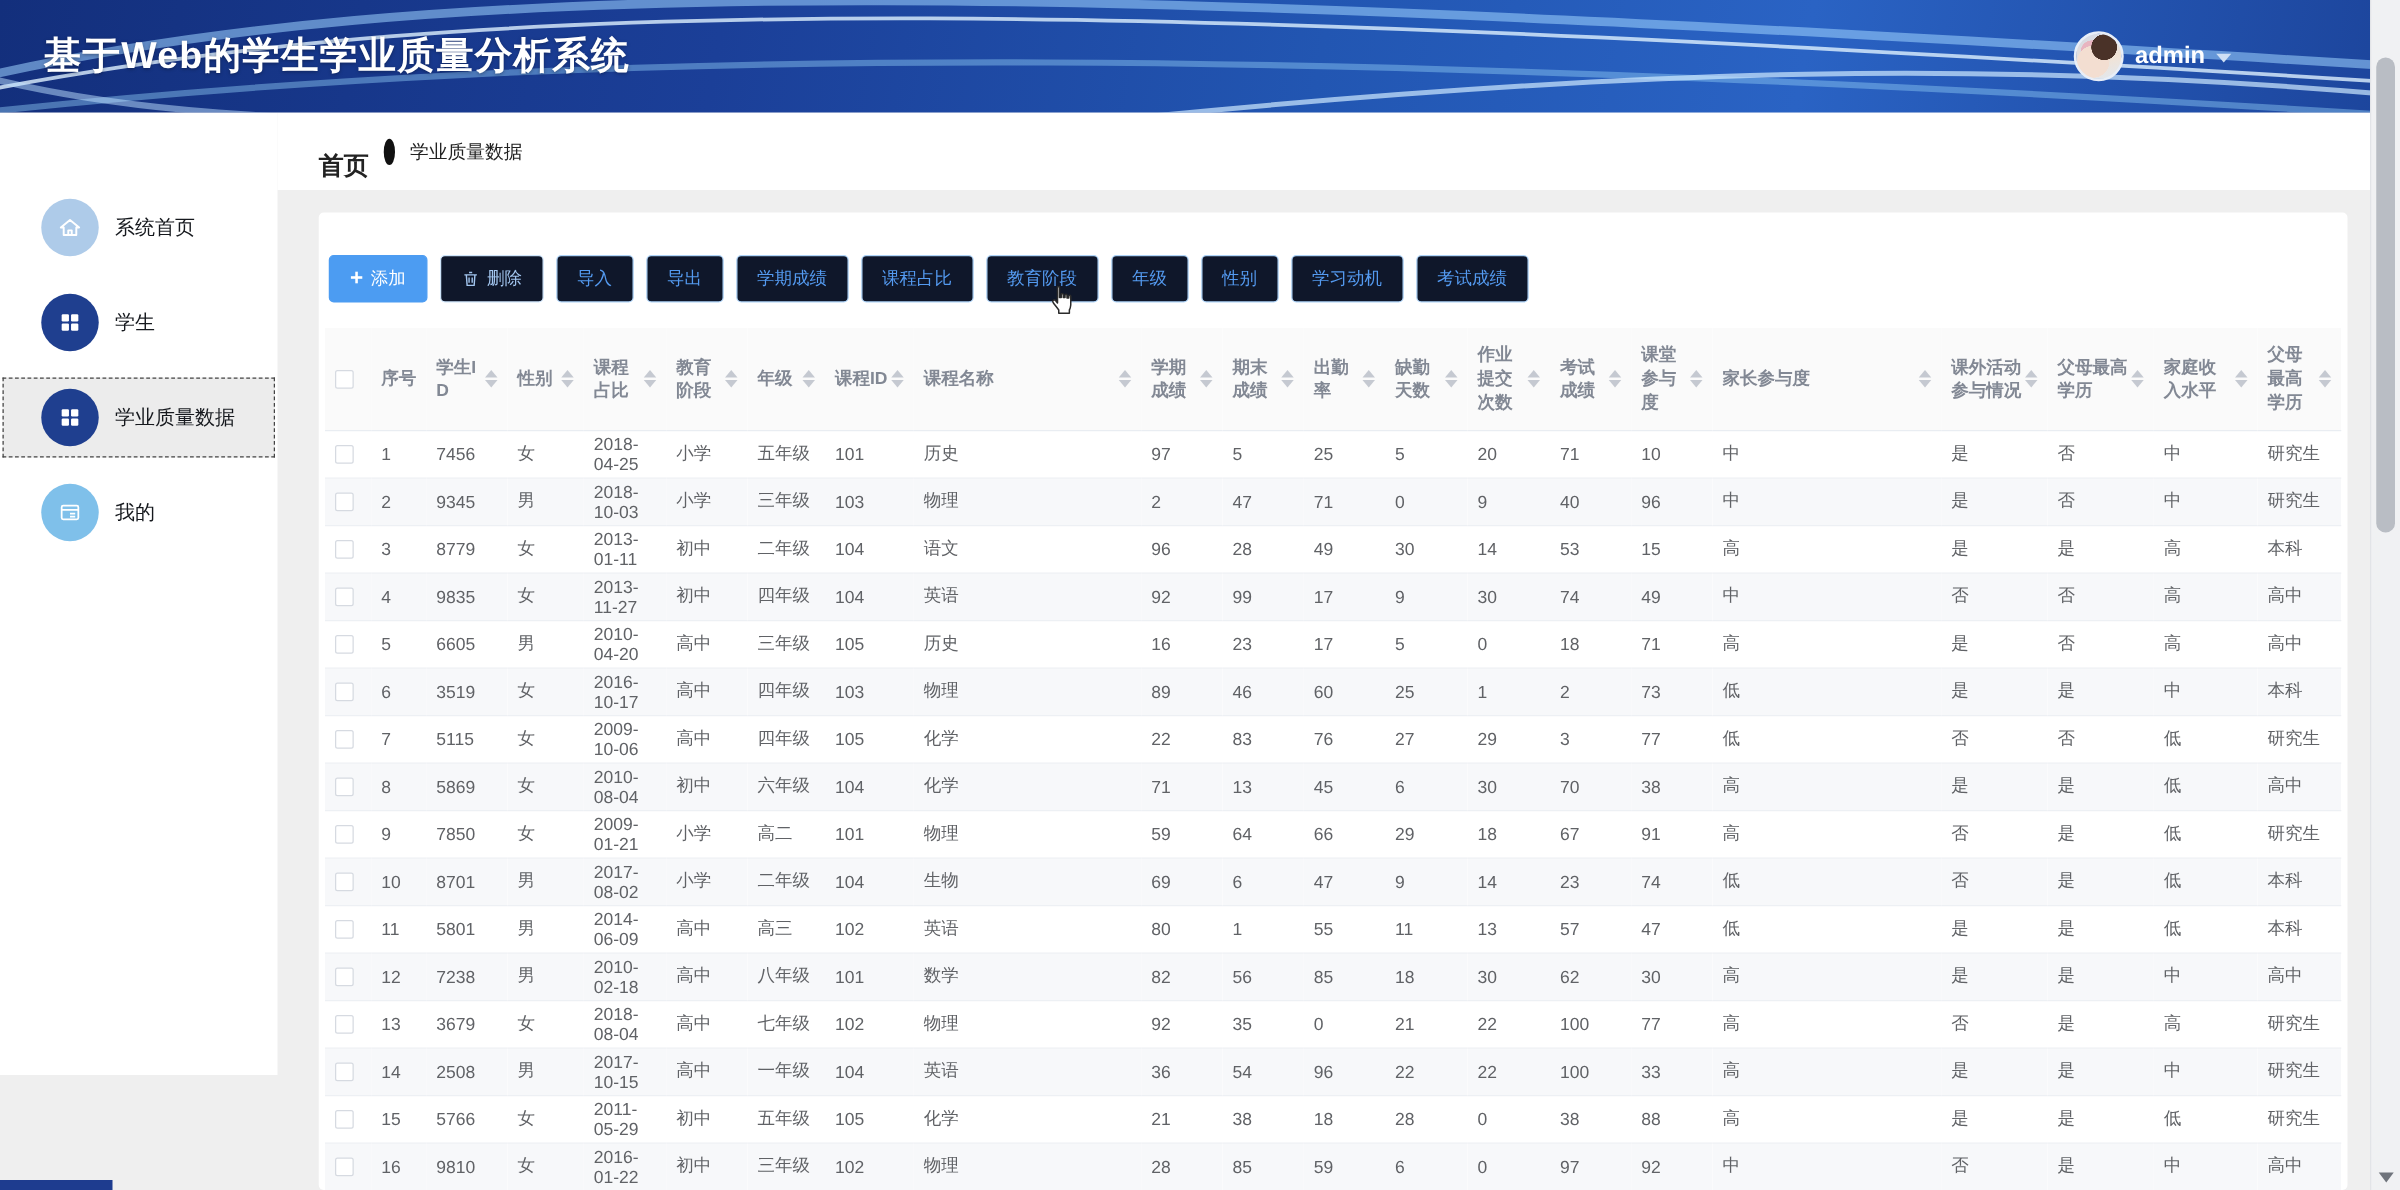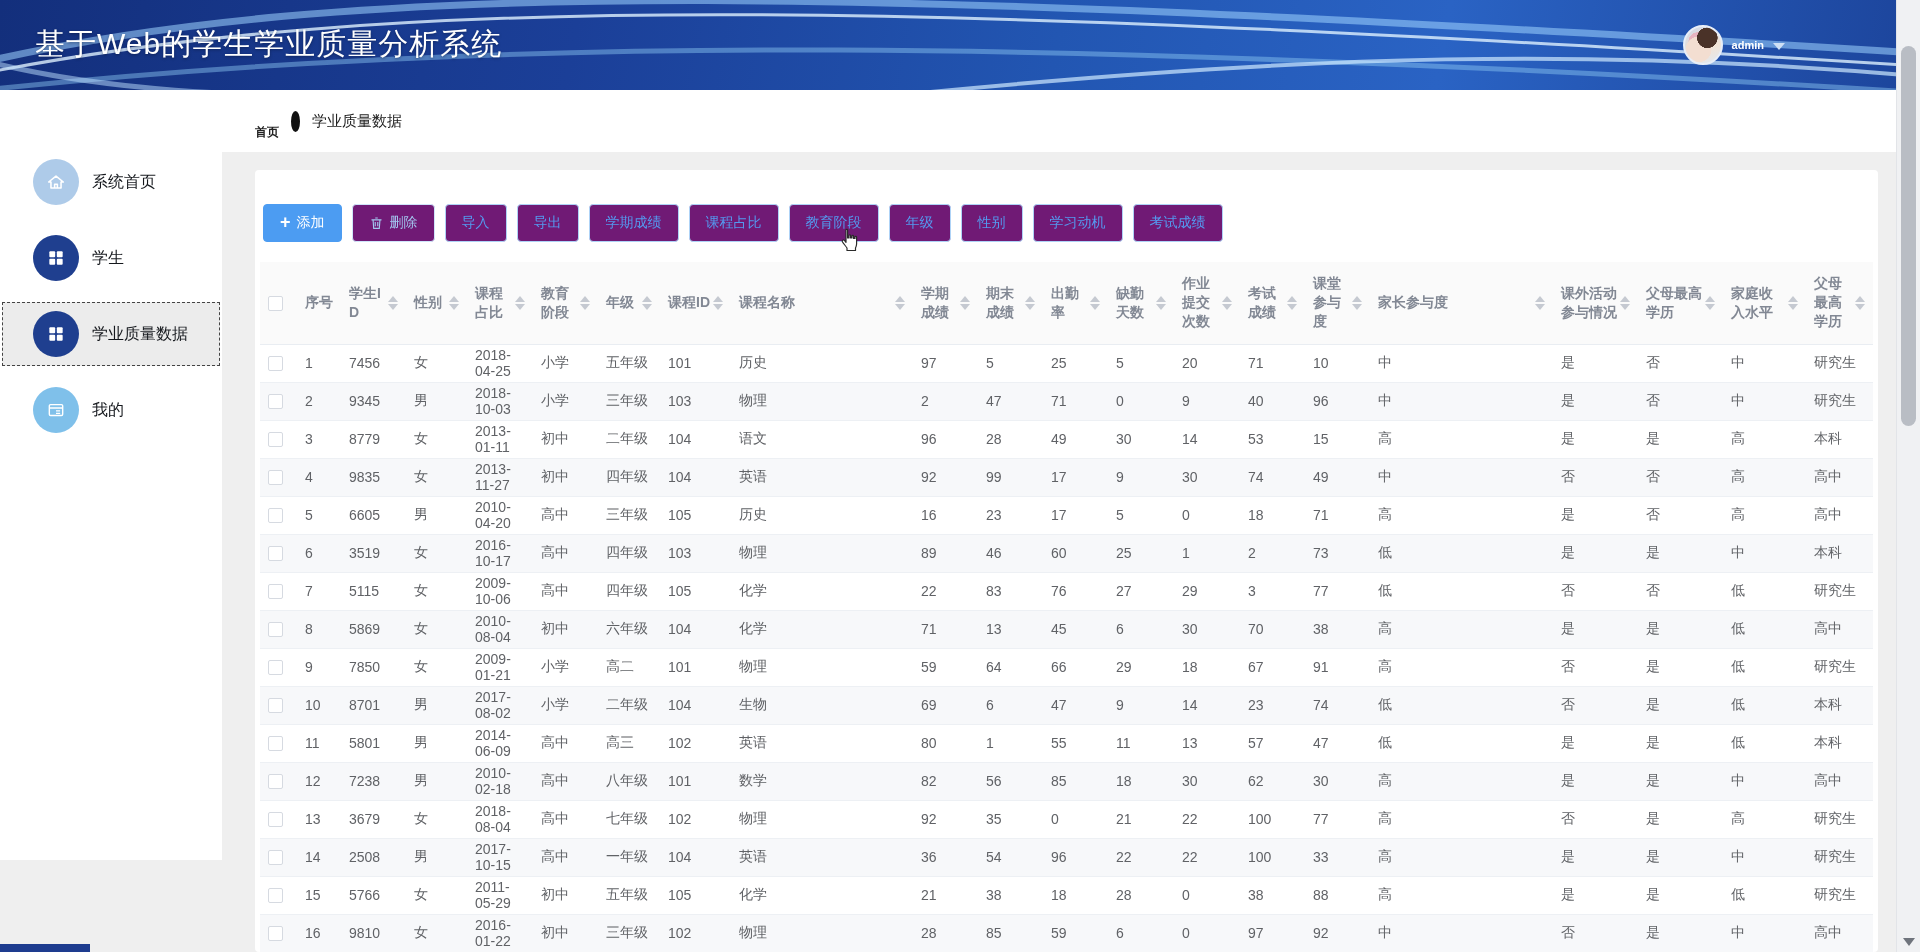--- a/index.html
+++ b/index.html
@@ -6,30 +6,30 @@
   html,body { width:1920px; height:952px; overflow:hidden; background:#efefef;
     font-family:"Liberation Sans","DejaVu Sans",sans-serif; }
   .page { position:relative; width:1920px; height:952px; }
 
   
   .app-header { position:absolute; left:0; top:0; width:1920px; height:90px;
     background:linear-gradient(100deg,#132f7c 0%,#1b3f98 30%,#2256b2 55%,#2a63c4 75%,#1c449b 100%);
     overflow:hidden; z-index:5; }
   .app-header svg.swoosh { position:absolute; left:0; top:0; }
   .app-title { position:absolute; left:35px; top:24px; color:#ffffff; font-size:30px;
-    font-weight:normal; letter-spacing:1px; text-shadow:0 1px 3px rgba(0,0,0,.35);text-align:center; }
+    font-weight:bold; letter-spacing:1px; text-shadow:0 1px 3px rgba(0,0,0,.35);text-align:center; }
   .user-menu { position:absolute; right:135px; top:25px; display:flex; align-items:center;
     gap:9px; cursor:pointer; }
   .avatar { width:40px; height:40px; border-radius:50%; border:2px solid #e8eef8;
     background:
       radial-gradient(circle at 62% 30%, #4a3228 0 30%, transparent 31%),
       radial-gradient(circle at 38% 62%, #f3ded1 0 40%, transparent 41%),
       radial-gradient(circle at 35% 40%, #e8b4c0 0 28%, transparent 29%),
       linear-gradient(160deg,#cfd8e8 0%,#f1e3d6 60%,#dfe8f2 100%); }
-  .user-name { color:#ffffff; font-size:11px; font-weight:bold;text-align:right; }
+  .user-name { color:#ffffff; font-size:19px; font-weight:bold;text-align:right; }
   .user-caret { width:0; height:0; border-left:6px solid transparent; border-right:6px solid transparent;
     border-top:7px solid #cfe0f5; margin-top:2px; }
 
   
   .body-wrap { position:absolute; left:0; top:90px; width:1896px; height:862px; display:flex; }
   .sidebar { width:222px; background:#ffffff; height:770px; position:relative; padding-top:60px; }
   .content { flex:1; background:#efefef; height:862px; }
 
   
   .side-item { display:flex; align-items:center; gap:13px; padding:8px 0 8px 30px;
@@ -38,33 +38,33 @@
   .side-icon { width:46px; height:46px; border-radius:50%; flex:0 0 46px;
     display:flex; align-items:center; justify-content:center; }
   .side-icon.dark { background:var(--navy,#1f3f8f); }
   .side-icon.light { background:#aecbe9; }
   .side-icon.sky { background:#7fc0ea; }
   .side-label { font-size:16px; color:#15181d; font-weight:500; }
 
   
   .breadcrumb-bar { height:62px; background:#ffffff; display:flex; align-items:center;
     padding-left:33px; gap:12px; }
-  .crumb-home { font-size:12px; font-weight:bold; color:#222; cursor:pointer;margin-top:23px; }
+  .crumb-home { font-size:20px; font-weight:bold; color:#222; cursor:pointer;margin-top:23px; }
   .crumb-sep { width:9px; height:21px; background:#111; border-radius:50%; }
   .crumb-current { font-size:15px; color:#222; }
 
   
   .card { margin:18px 18px 0 33px; background:#ffffff; border-radius:4px;
     height:782px; padding:34px 5px 0 5px; overflow:hidden; }
 
   
   .toolbar { display:flex; gap:10px; padding-left:3px; }
   .btn { height:38px; display:inline-flex; align-items:center; gap:6px; padding:0 16px;
     border-radius:4px; font-size:14px; cursor:pointer; white-space:nowrap;
-    border:1px solid #aed3f7; background:#701a75; color:var(--accent,#549af0); }
+    border:1px solid #aed3f7; background:#0f172a; color:var(--accent,#549af0); }
   .btn.primary { background:var(--primary,#4c9cf2); border-color:var(--primary,#4c9cf2); color:#fff; }
   .btn.muted { border-color:#cfe5fa; color:#a3c6ef; }
   .btn .plus { font-size:18px; font-weight:bold; line-height:1; margin-top:-2px; }
 
   
   table.grid { border-collapse:collapse; table-layout:fixed; width:100%; margin-top:20px; }
   table.grid th, table.grid td { font-size:14px; text-align:left; padding:0 8px;
     overflow:hidden; }
   table.grid thead th { height:82px; background:#fafafa; color:#828894; font-weight:bold;
     vertical-align:middle; line-height:19px; border-bottom:1px solid #e9edf2; }

